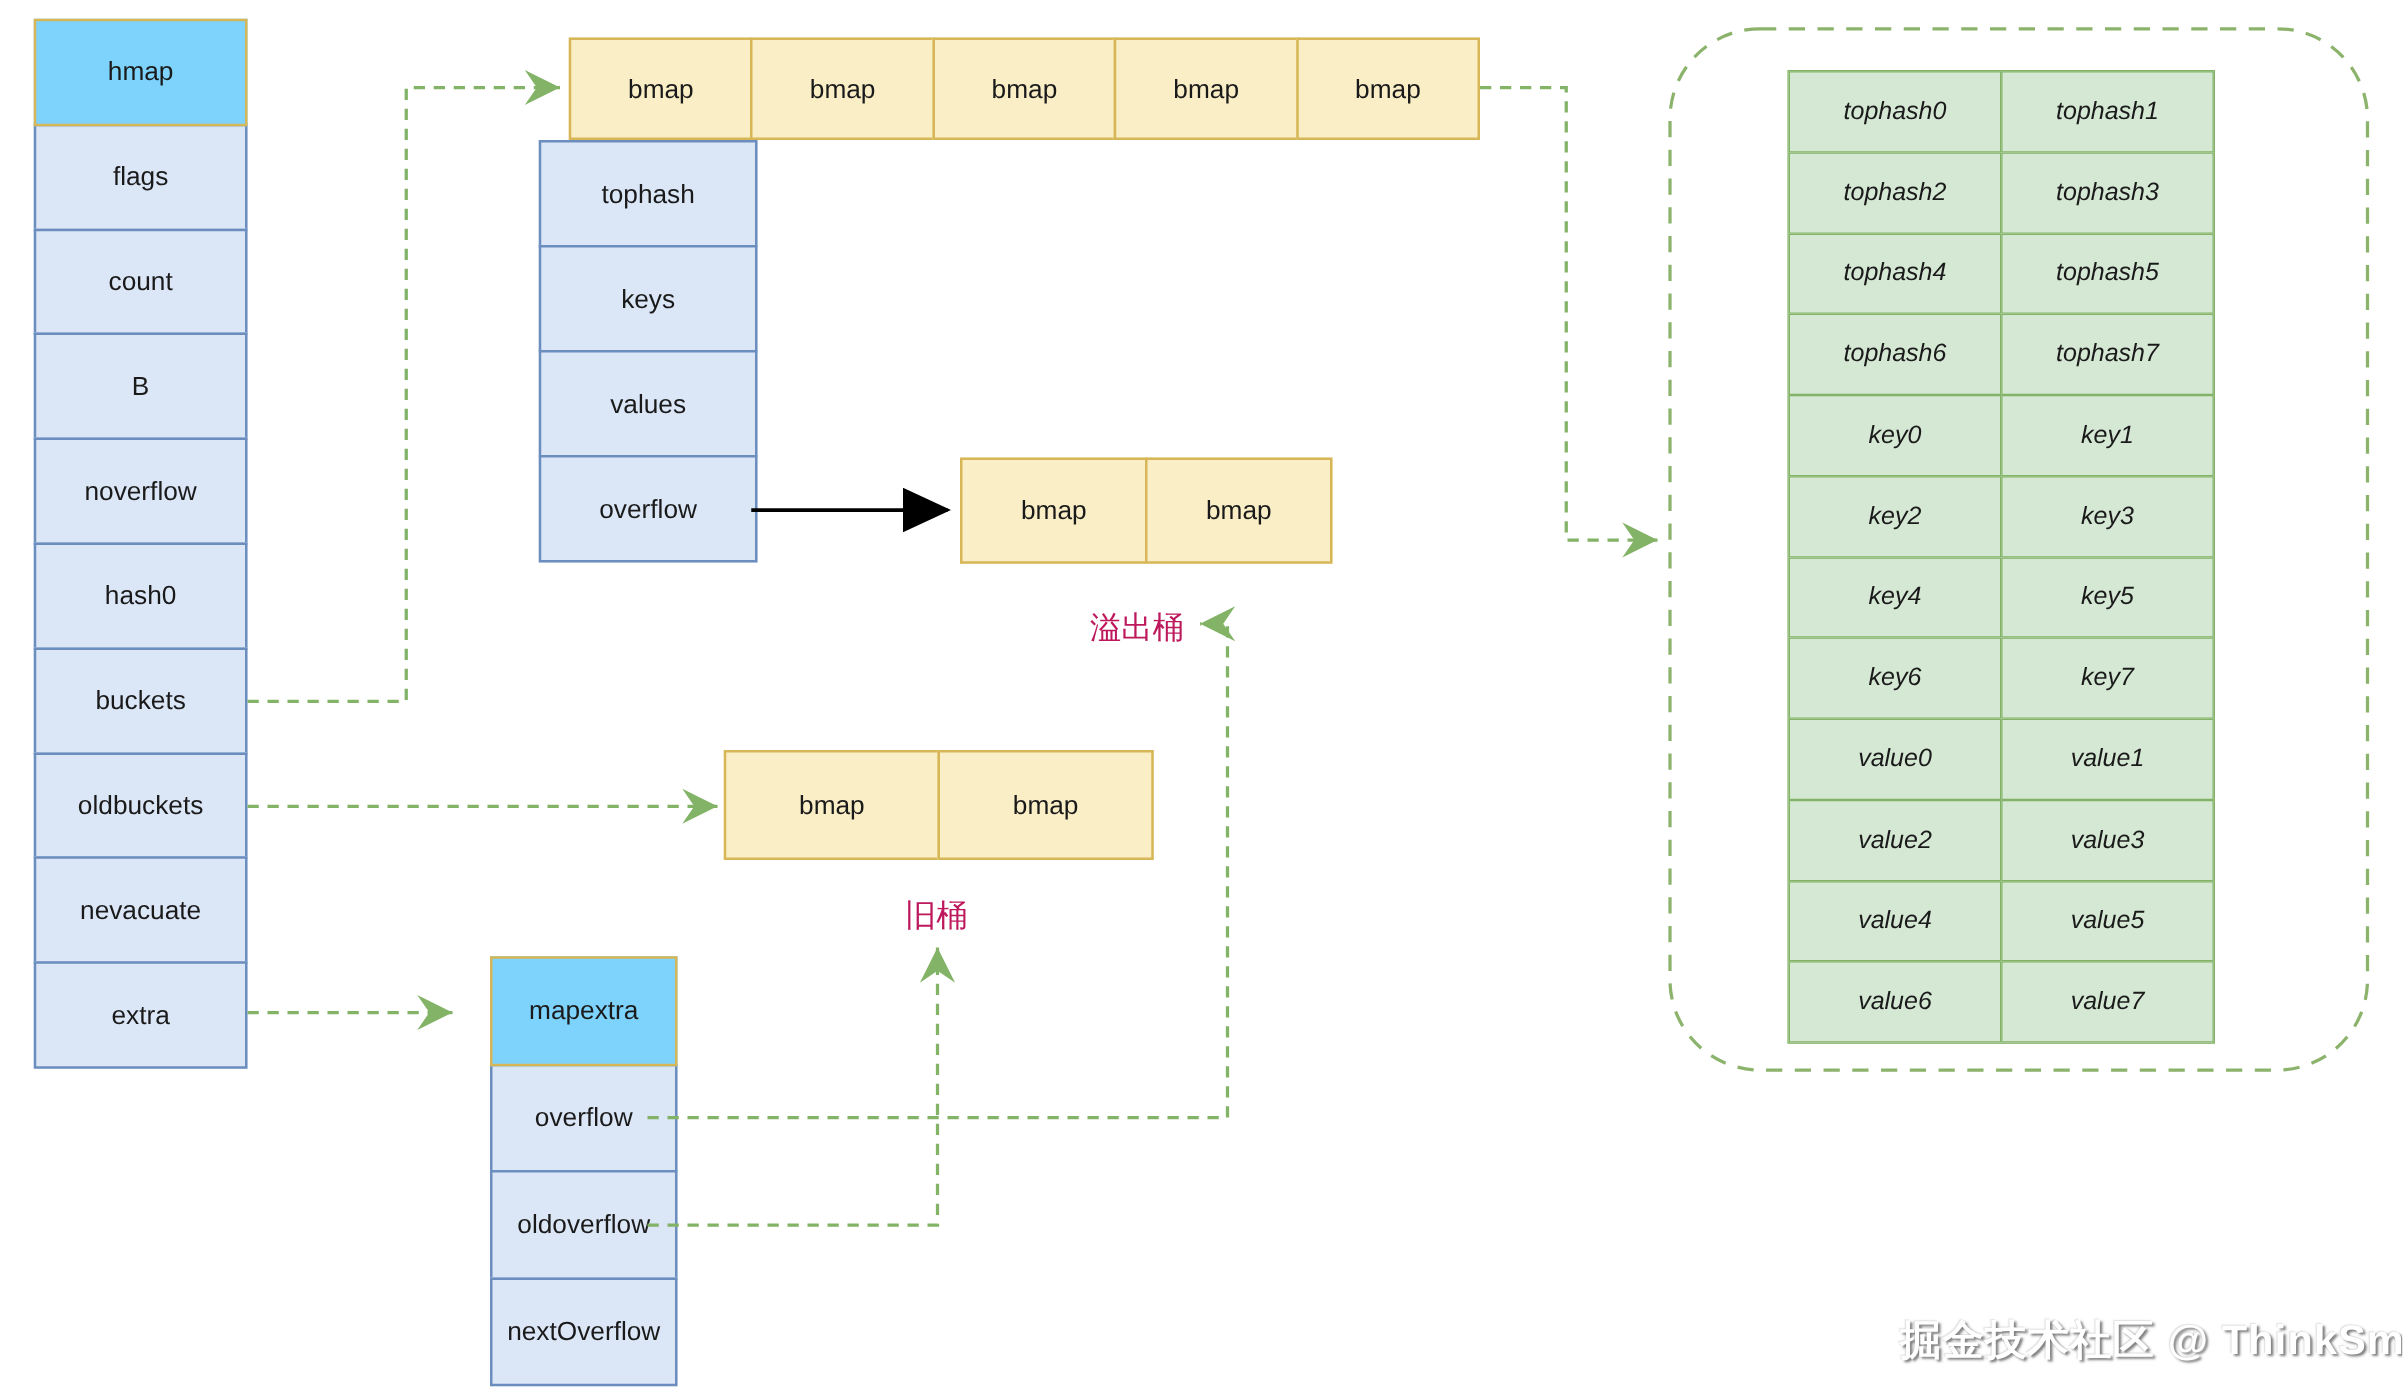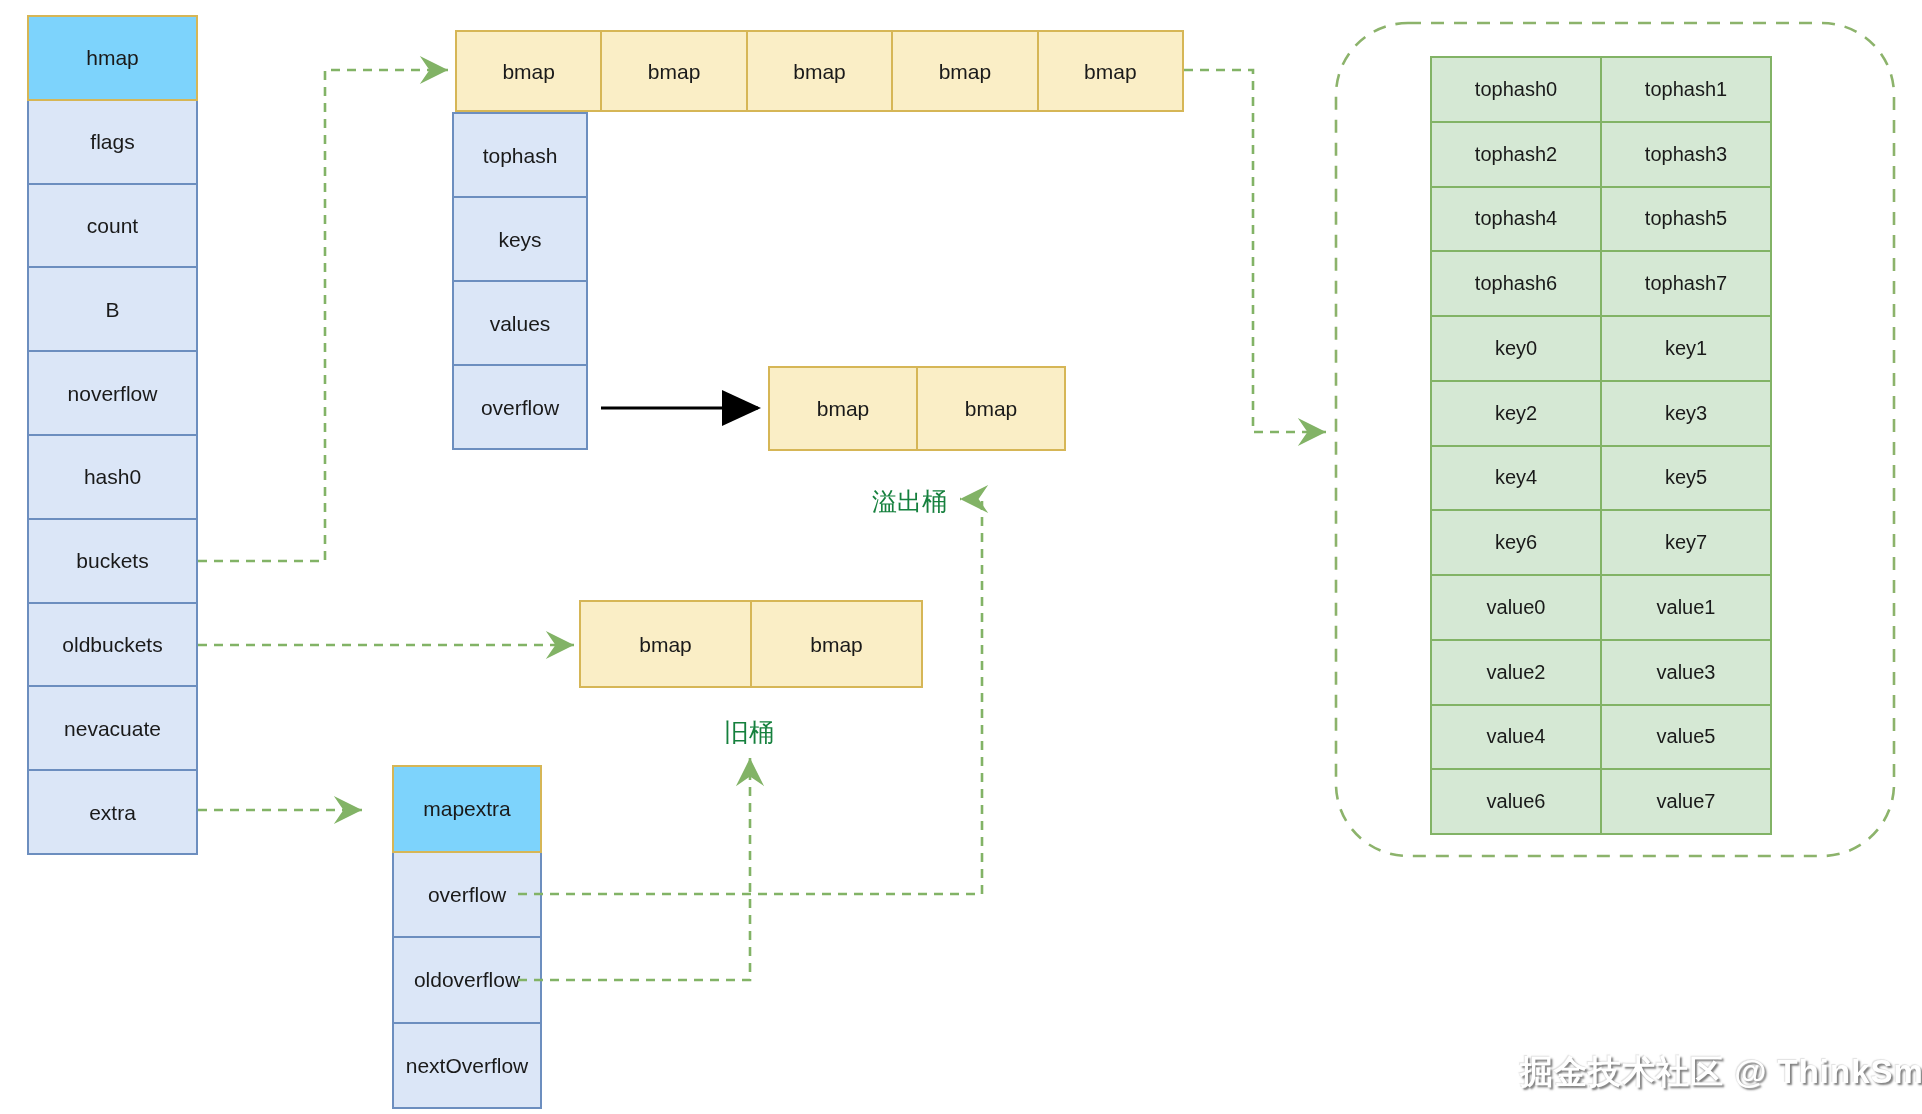--- a/index.html
+++ b/index.html
@@ -18,23 +18,23 @@
   .cell.yellow{background:#7dd3fc;border-color:#d6b656;z-index:1;}
   .hrow{position:absolute;display:flex;flex-direction:row;border-radius:14px;}
   .hrow .cell{margin-top:0;margin-left:-2px;background:#faeec6;border-color:#d6b656;}
   .hrow .cell:first-child{margin-left:0;}
   .gtable{
     position:absolute;display:grid;grid-template-columns:1fr 1fr;
     grid-auto-rows:1fr;background:#d5e8d4;border:1px solid #82b366;
   }
   .gtable .gcell{
     box-sizing:border-box;display:flex;align-items:center;justify-content:center;
-    font-size:20px;border:1px solid #82b366;background:#d5e8d4;white-space:nowrap;
+    font-size:20px;border:1px solid #82b366;background:#d5e8d4;white-space:nowrap;font-style:italic;
   }
-  .cn-label{position:absolute;font-size:25px;color:#15803d;white-space:nowrap;}
+  .cn-label{position:absolute;font-size:25px;color:#be185d;white-space:nowrap;}
   .watermark{
     position:absolute;left:1520px;top:1050px;width:378px;text-align:right;
     font-size:33px;font-weight:600;color:#ffffff;letter-spacing:1px;white-space:nowrap;
     text-shadow:2px 2px 2px rgba(105,105,105,0.85), -1px -1px 1px rgba(170,170,170,0.35);
   }
   svg.overlay{position:absolute;left:0;top:0;pointer-events:none;}
 </style>
 </head>
 <body>
 
@@ -54,21 +54,21 @@
   </div>
 
   <div class="hrow" style="left:455px;top:30px;width:729px;height:82px;">
     <div class="cell">bmap</div>
     <div class="cell">bmap</div>
     <div class="cell">bmap</div>
     <div class="cell">bmap</div>
     <div class="cell">bmap</div>
   </div>
 
-  <div class="struct" style="left:452px;top:112px;width:136px;height:338px;border-radius:31px;">
+  <div class="struct" style="left:431px;top:112px;width:175px;height:338px;border-radius:31px;">
     <div class="cell">tophash</div>
     <div class="cell">keys</div>
     <div class="cell">values</div>
     <div class="cell">overflow</div>
   </div>
 
   <div class="hrow" style="left:768px;top:366px;width:298px;height:85px;">
     <div class="cell">bmap</div>
     <div class="cell">bmap</div>
   </div>

